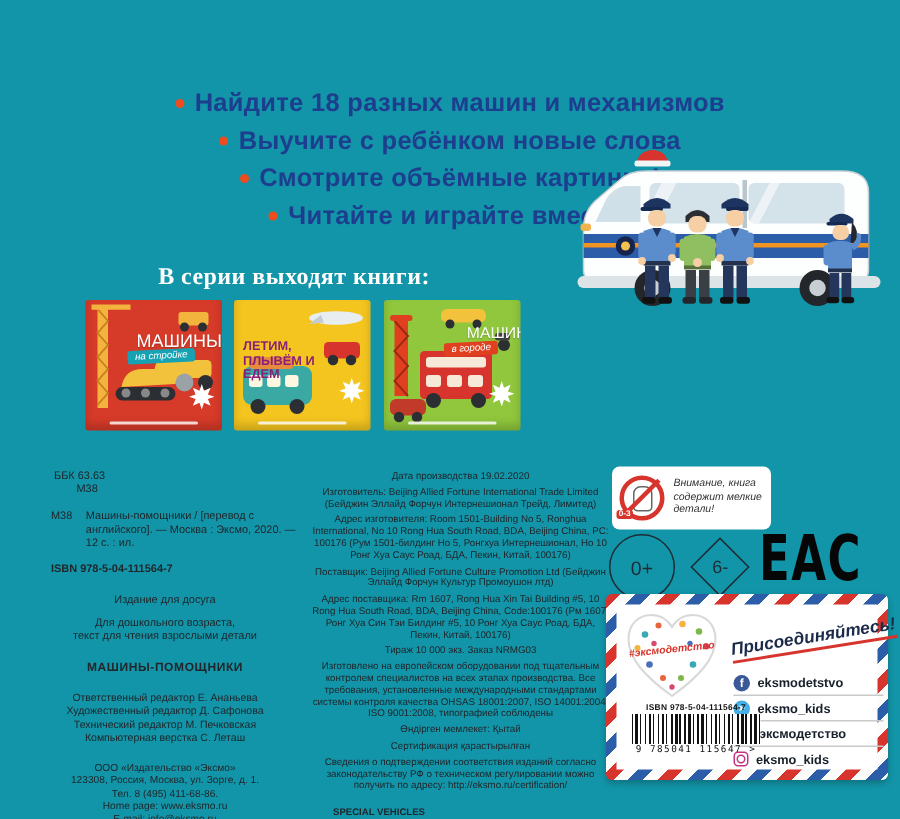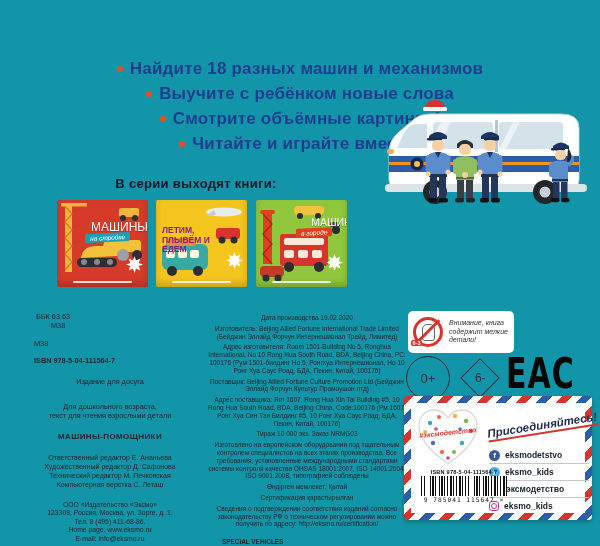--- a/index.html
+++ b/index.html
@@ -7,21 +7,21 @@
     position:relative;width:600px;height:546px;overflow:hidden;
     background:#1295a8;font-family:"Liberation Sans",sans-serif;
     -webkit-font-smoothing:antialiased;
   }
   
   .intro{position:absolute;top:56px;left:20px;width:560px;text-align:center;}
   .intro-line{font-size:17px;font-weight:bold;color:#1d3e8e;line-height:25px;letter-spacing:.2px;white-space:nowrap;}
   .bullet-dot{display:inline-block;width:6px;height:6px;border-radius:50%;background:#ee4c1e;margin:0 7px 2px 0;vertical-align:middle;}
   
   .series-heading{position:absolute;top:176px;left:0;width:392px;text-align:center;
-    font-size:13px;font-weight:bold;color:#0f172a;letter-spacing:.3px;}
+    font-size:16px;font-weight:bold;color:#ffffff;letter-spacing:.3px;font-family:Liberation Serif, serif;}
   .cover{position:absolute;top:200px;width:91px;height:87px;border-radius:2px;overflow:hidden;
     box-shadow:inset 0 -4px 6px rgba(0,0,0,.18);}
   .cover svg{position:absolute;left:0;top:0;}
   .cover .title{position:absolute;width:100%;text-align:right;color:#fff;font-weight:normal;
     text-shadow:0 1px 1px rgba(0,0,0,.25);}
   .cover .banner{position:absolute;font-style:italic;font-size:6.5px;color:#fff;padding:1px 5px;border-radius:2px;transform:rotate(-3deg);}
   .starburst{position:absolute;width:17px;height:17px;background:#fff;
     clip-path:polygon(50% 0%,59% 26%,85% 15%,74% 41%,100% 50%,74% 59%,85% 85%,59% 74%,50% 100%,41% 74%,15% 85%,26% 59%,0% 50%,26% 41%,15% 15%,41% 26%);}
   .tagline-bar{position:absolute;bottom:4px;left:18%;width:64%;height:2px;background:rgba(255,255,255,.8);border-radius:1px;}
   .cover1{left:57px;background:#d63a28;}
@@ -34,21 +34,21 @@
   .cover3 .banner{top:28px;left:40px;background:#e04020;}
   
   .smalltext{color:#20262b;}
   .imprint{position:absolute;left:16px;top:312px;width:188px;font-size:7.3px;line-height:9px;}
   .udk{margin-left:20px;text-align:left;}
   .udk .indent{padding-left:15px;}
   .bib{display:flex;gap:9px;margin:9px 0 0 18px;text-align:left;}
   .bib .txt{flex:1;}
   .isbn-line{margin:8px 0 0 18px;font-weight:bold;text-align:left;}
   .cline{text-align:center;}
-  .mt6{margin-top:16px;} .mt8{margin-top:12px;} .mt10{margin-top:12px;}
+  .mt6{margin-top:6px;} .mt8{margin-top:12px;} .mt10{margin-top:12px;}
   .booktitle{font-weight:bold;font-size:8px;letter-spacing:.4px;}
   .editors{font-size:7px;line-height:9px;}
   .publisher{font-size:6.8px;line-height:8.4px;}
   
   .production{position:absolute;left:208px;top:314px;width:198px;font-size:6.5px;line-height:7.8px;text-align:center;}
   .production p{margin:0 0 3px 0;}
   .copyright{margin-top:10px;text-align:left;padding-left:14px;font-weight:bold;font-size:6.4px;line-height:7.6px;}
   
   .warning-box{position:absolute;left:408px;top:311px;width:106px;height:42px;background:#fff;border-radius:5px;
     display:flex;align-items:center;gap:6px;padding:0 5px;box-sizing:border-box;}
@@ -270,20 +270,21 @@
     </g>
   </svg>
 
   <div class="imprint smalltext">
     <div class="udk">
       <div>ББК 63.63</div>
       <div class="indent">М38</div>
     </div>
     <div class="bib">
       <span>М38</span>
+      <span class="txt">Машины-помощники / [перевод с английского]. — Москва : Эксмо, 2020. — 12 с. : ил.</span>
     </div>
     <div class="isbn-line">ISBN 978-5-04-111564-7</div>
     <div class="cline mt8">Издание для досуга</div>
     <div class="cline mt6">Для дошкольного возраста,</div>
     <div class="cline">текст для чтения взрослыми детали</div>
     <div class="cline mt10 booktitle">МАШИНЫ-ПОМОЩНИКИ</div>
     <div class="cline mt8 editors">Ответственный редактор Е. Ананьева</div>
     <div class="cline editors">Художественный редактор Д. Сафонова</div>
     <div class="cline editors">Технический редактор М. Печковская</div>
     <div class="cline editors">Компьютерная верстка С. Леташ</div>

